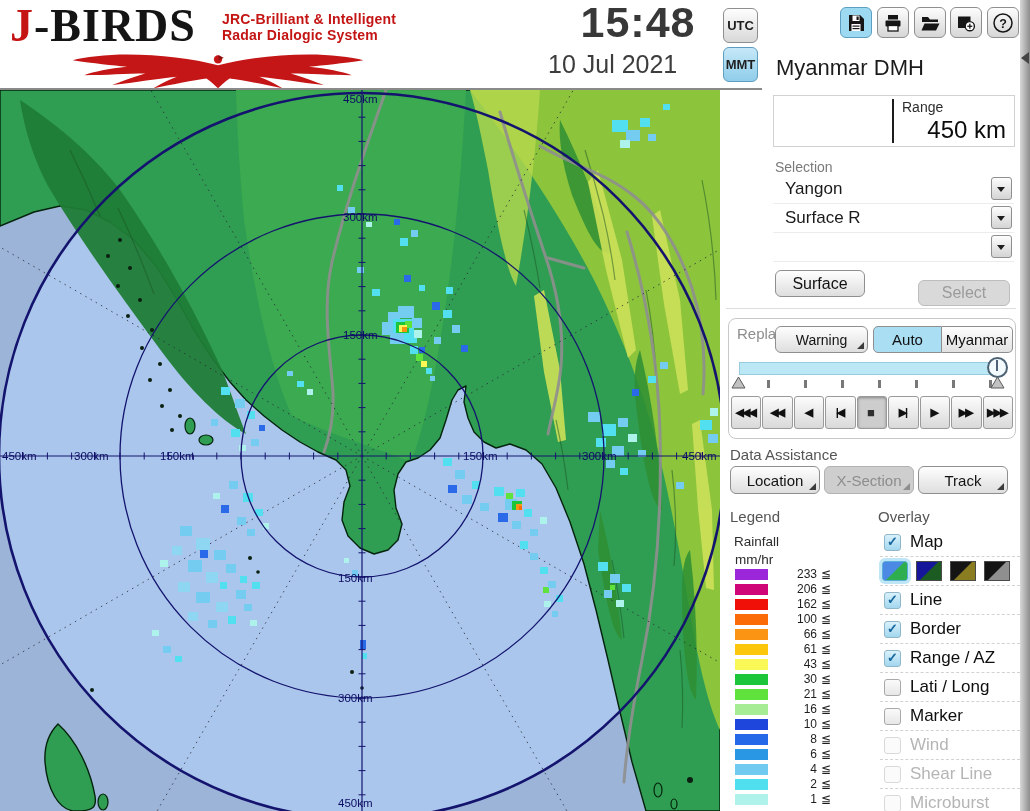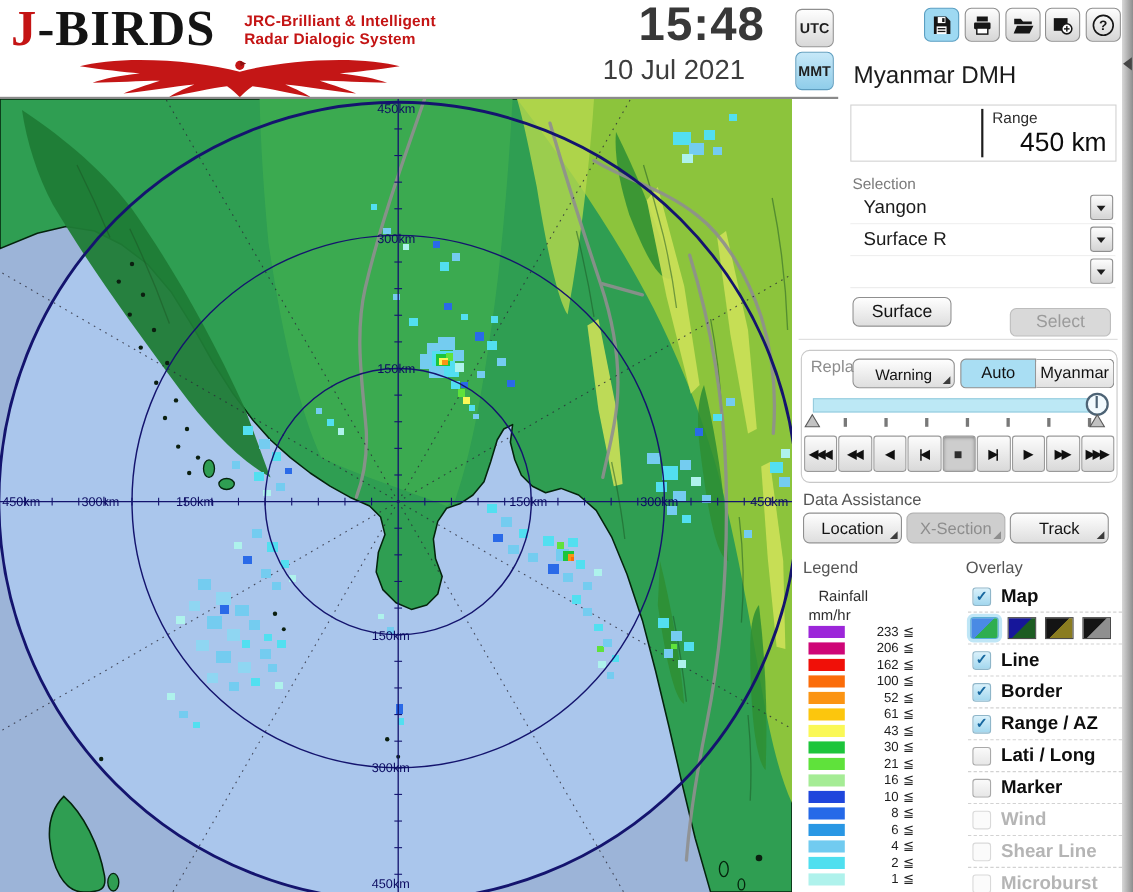--- a/index.html
+++ b/index.html
@@ -89,38 +89,38 @@
     justify-content:center;padding:0 2px 0 0;font-family:inherit}
   .pb-btn.pressed{background:#cdcdcd;box-shadow:inset 0 1px 3px rgba(0,0,0,.35);font-size:13px;letter-spacing:0;color:#2e2e2e}
 
   #da-label{position:absolute;left:8px;top:356px;font-size:15px;color:#555}
   .da-btn{position:absolute;top:376px;width:90px;height:28px;font-size:15px}
   #da-location{left:8px}
   #da-xsection{left:102px;background:#cecece;color:#8d8d8d;border-color:#b2b2b2}
   #da-track{left:196px}
 
   #legend-label{position:absolute;left:8px;top:418px;font-size:15px;color:#555}
-  #legend-title1{position:absolute;left:22px;top:444px;font-size:13.5px;color:#2d2d2d}
+  #legend-title1{position:absolute;left:12px;top:444px;font-size:13.5px;color:#2d2d2d}
   #legend-title2{position:absolute;left:13px;top:462px;font-size:13.5px;color:#2d2d2d}
   #legend-list{position:absolute;left:13px;top:478px;width:112px}
   .leg-row{position:relative;height:15px}
   .leg-swatch{position:absolute;left:0;top:1px;width:33px;height:11px}
   .leg-val{position:absolute;left:38px;top:-1px;width:44px;text-align:right;font-size:12px;color:#1e1e1e}
   .leg-le{position:absolute;left:86px;top:-1px;font-size:12px;color:#1e1e1e}
 
   #overlay-label{position:absolute;left:156px;top:508px - будет set inline}
   #overlay-label{position:absolute;left:156px;top:418px;font-size:15px;color:#555}
   #overlay-list{position:absolute;left:158px;top:438px;width:140px}
   .ov-row{height:29px;border-bottom:1px dashed #d2d2d2;display:flex;align-items:center;gap:9px;
     padding-left:4px;box-sizing:border-box;position:relative}
   .ov-box{width:17px;height:17px;box-sizing:border-box;border:1px solid #8fb6c9;border-radius:3px;flex:0 0 auto;
     background:linear-gradient(#d9f1fb,#a3d7ee);color:#17679f;font-size:13px;font-weight:bold;line-height:14px;text-align:center}
   .ov-box.un{background:linear-gradient(#fafafa,#e7e7e7);border-color:#a9a9a9}
   .ov-box.dis{background:#fbfbfb;border-color:#d9d9d9}
-  .ov-lab{font-size:17px;font-weight:bold;color:#0e0e0e;white-space:nowrap}
+  .ov-lab{font-size:17px;font-weight:normal;color:#0e0e0e;white-space:nowrap}
   .ov-lab.dis{color:#b5b5b5}
   .ov-style{width:26px;height:20px;border:1px solid #4a4a4a;box-sizing:border-box;flex:0 0 auto}
   .ov-style.sel{border:1px solid #58aed6;border-radius:3px;box-shadow:0 0 0 3px #bfe6f6}
   .ov-styles-row{gap:8px;padding-left:2px}
 
   #edge-strip{position:absolute;left:1020px;top:0;width:10px;height:811px;
     background:linear-gradient(90deg,#d8d8d8,#8d8d8d)}
   #edge-arrow{position:absolute;left:1021px;top:52px;width:0;height:0;
     border-top:6px solid transparent;border-bottom:6px solid transparent;border-right:8px solid #454545}
 </style>
@@ -601,21 +601,21 @@
         <span class="leg-val">162</span>
         <span class="leg-le">≦</span>
       </div>
       <div class="leg-row">
         <span class="leg-swatch" style="background: rgb(251, 108, 9);"></span>
         <span class="leg-val">100</span>
         <span class="leg-le">≦</span>
       </div>
       <div class="leg-row">
         <span class="leg-swatch" style="background: rgb(251, 148, 19);"></span>
-        <span class="leg-val">52</span>
+        <span class="leg-val">66</span>
         <span class="leg-le">≦</span>
       </div>
       <div class="leg-row">
         <span class="leg-swatch" style="background: rgb(252, 198, 13);"></span>
         <span class="leg-val">61</span>
         <span class="leg-le">≦</span>
       </div>
       <div class="leg-row">
         <span class="leg-swatch" style="background: rgb(250, 248, 87);"></span>
         <span class="leg-val">43</span>

